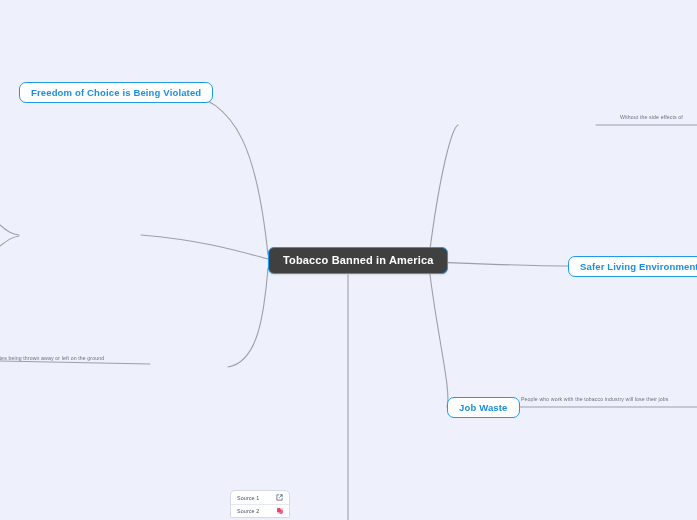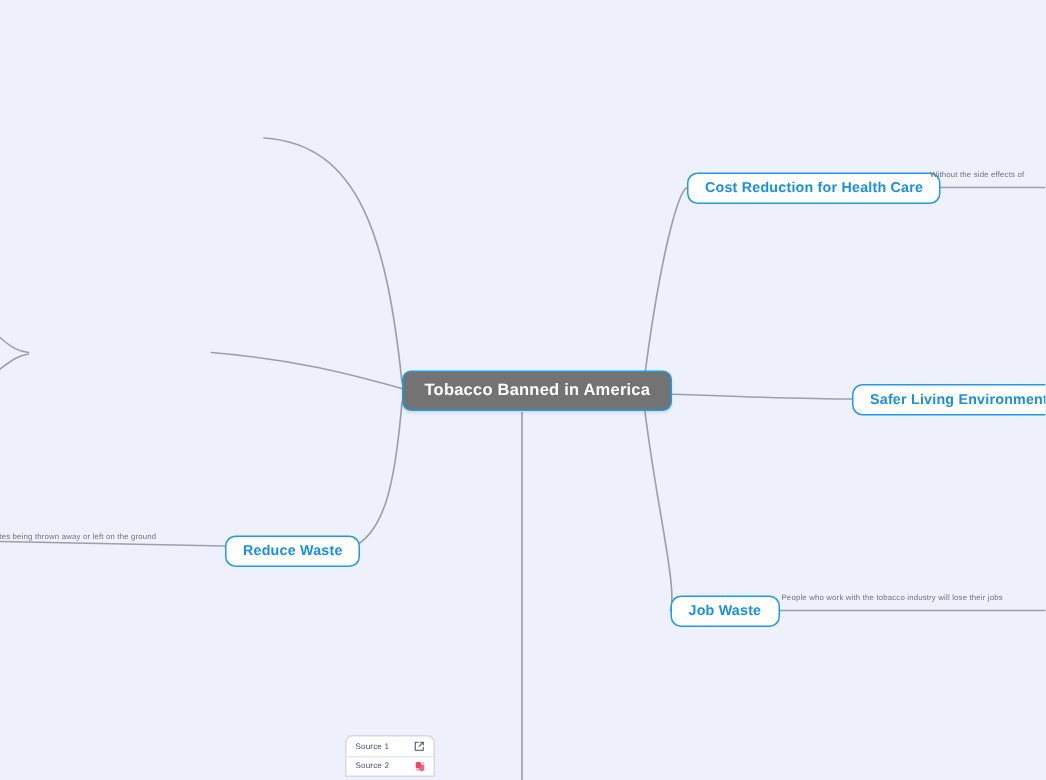--- a/index.html
+++ b/index.html
@@ -39,21 +39,21 @@
     letter-spacing: 0.15px;
     white-space: nowrap;
     display: flex;
     align-items: center;
     justify-content: center;
     padding: 0 11px;
     height: 21px;
     line-height: 21px;
   }
   .node.central {
-    background: #737373;
+    background: #404040;
     border: 1.6px solid #189cf0;
     color: #ffffff;
     font-size: 11px;
     height: 27px;
     line-height: 27px;
     border-radius: 6px;
     padding: 0 14px;
     box-shadow: 0 1px 2px rgba(0,0,0,0.10);
   }
   .annot {
@@ -123,29 +123,26 @@
       <path d="M596,125 L697,125"></path>
       <path d="M498,407 L697,407"></path>
       <path d="M0,361 L150,364"></path>
     </g>
   </svg>
 
   <div class="node central" style="left:268px; top:247px;">
     <span>Tobacco Banned in America</span>
   </div>
 
+  <div class="node" style="left:19px; top:82px;">
+    <span>Freedom of Choice is Being Violated</span>
+  </div>
 
 
-  <div class="node" style="left:150px; top:357px;">
-    <span>Reduce Waste</span>
-  </div>
 
-  <div class="node" style="left:458px; top:115px;">
-    <span>Cost Reduction for Health Care</span>
-  </div>
 
   <div class="node" style="left:568px; top:256px;">
     <span>Safer Living Environments for C</span>
   </div>
 
   <div class="node" style="left:447px; top:397px;">
     <span>Job Waste</span>
   </div>
 
   <div class="annot" style="left:620px; top:114px;">Without the side effects of</div>

